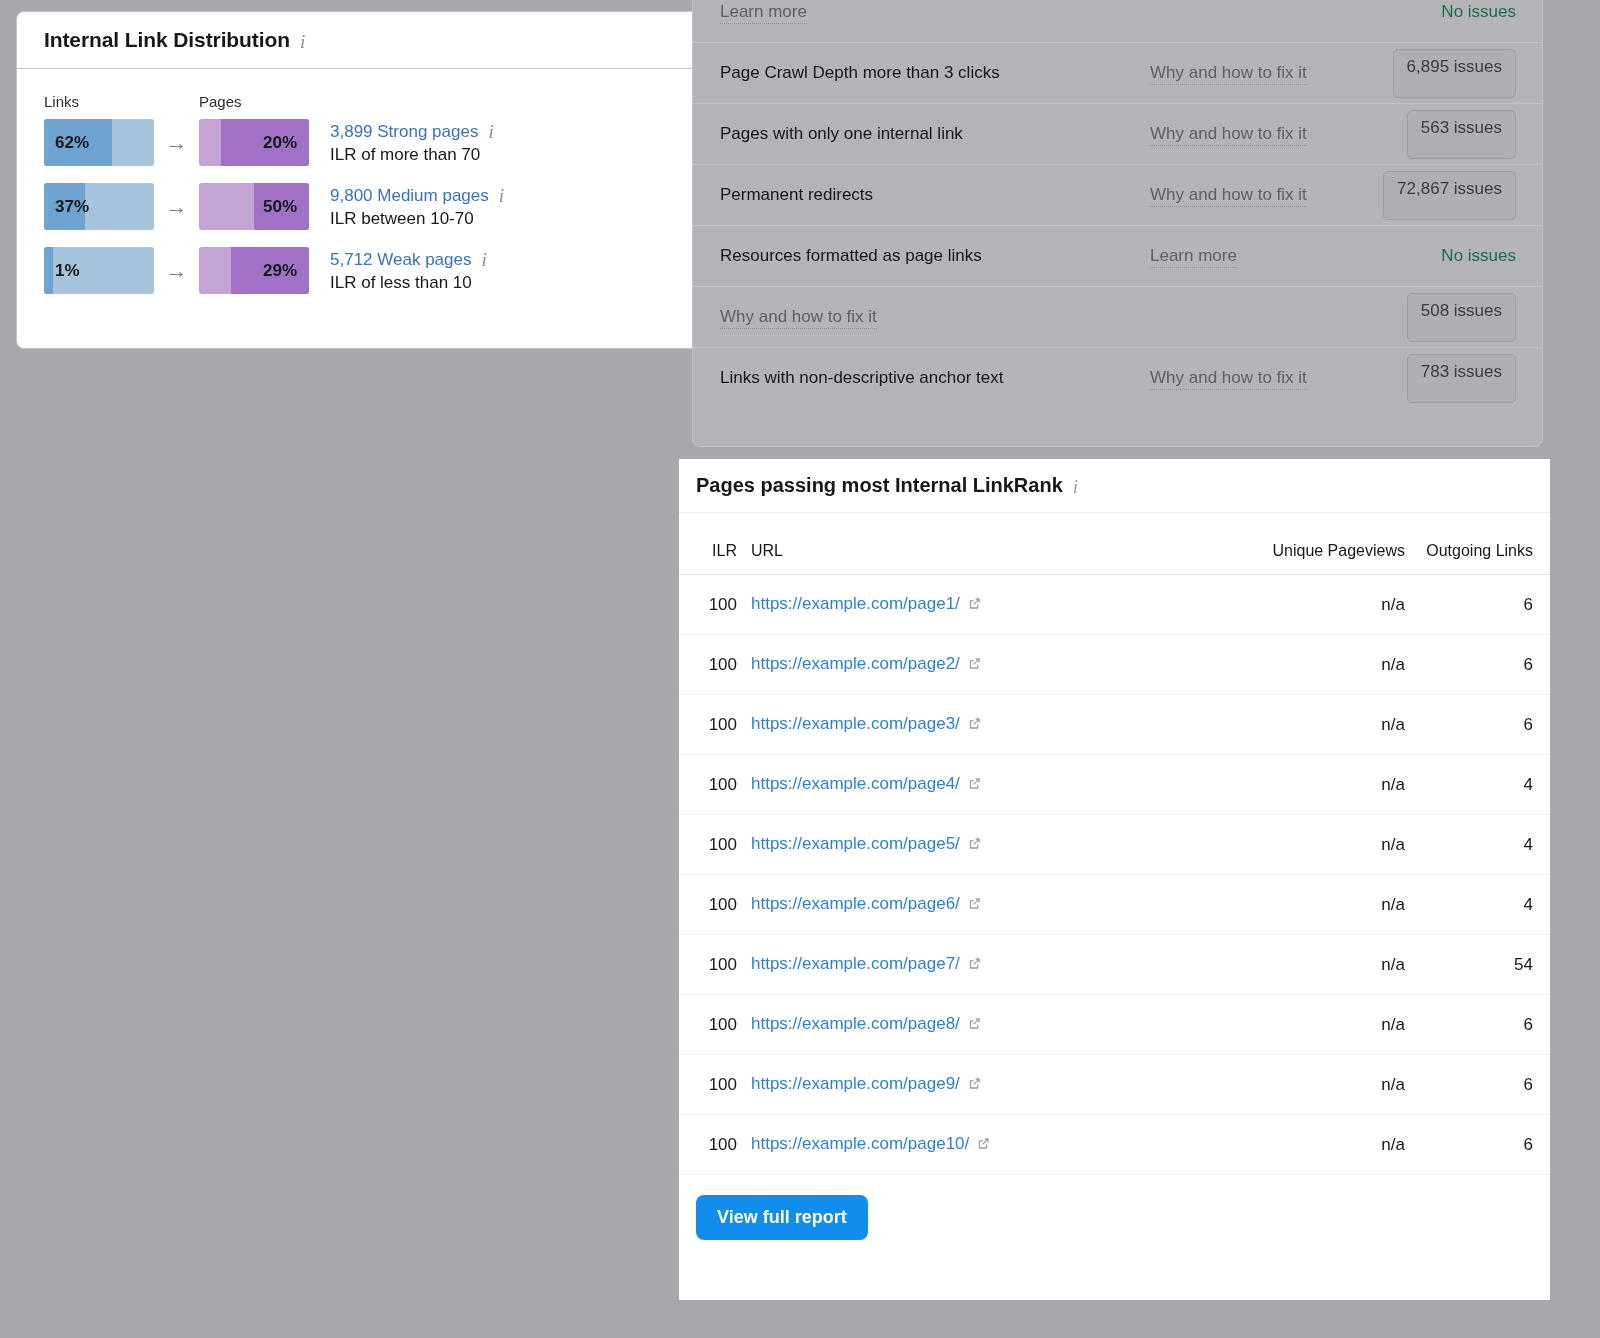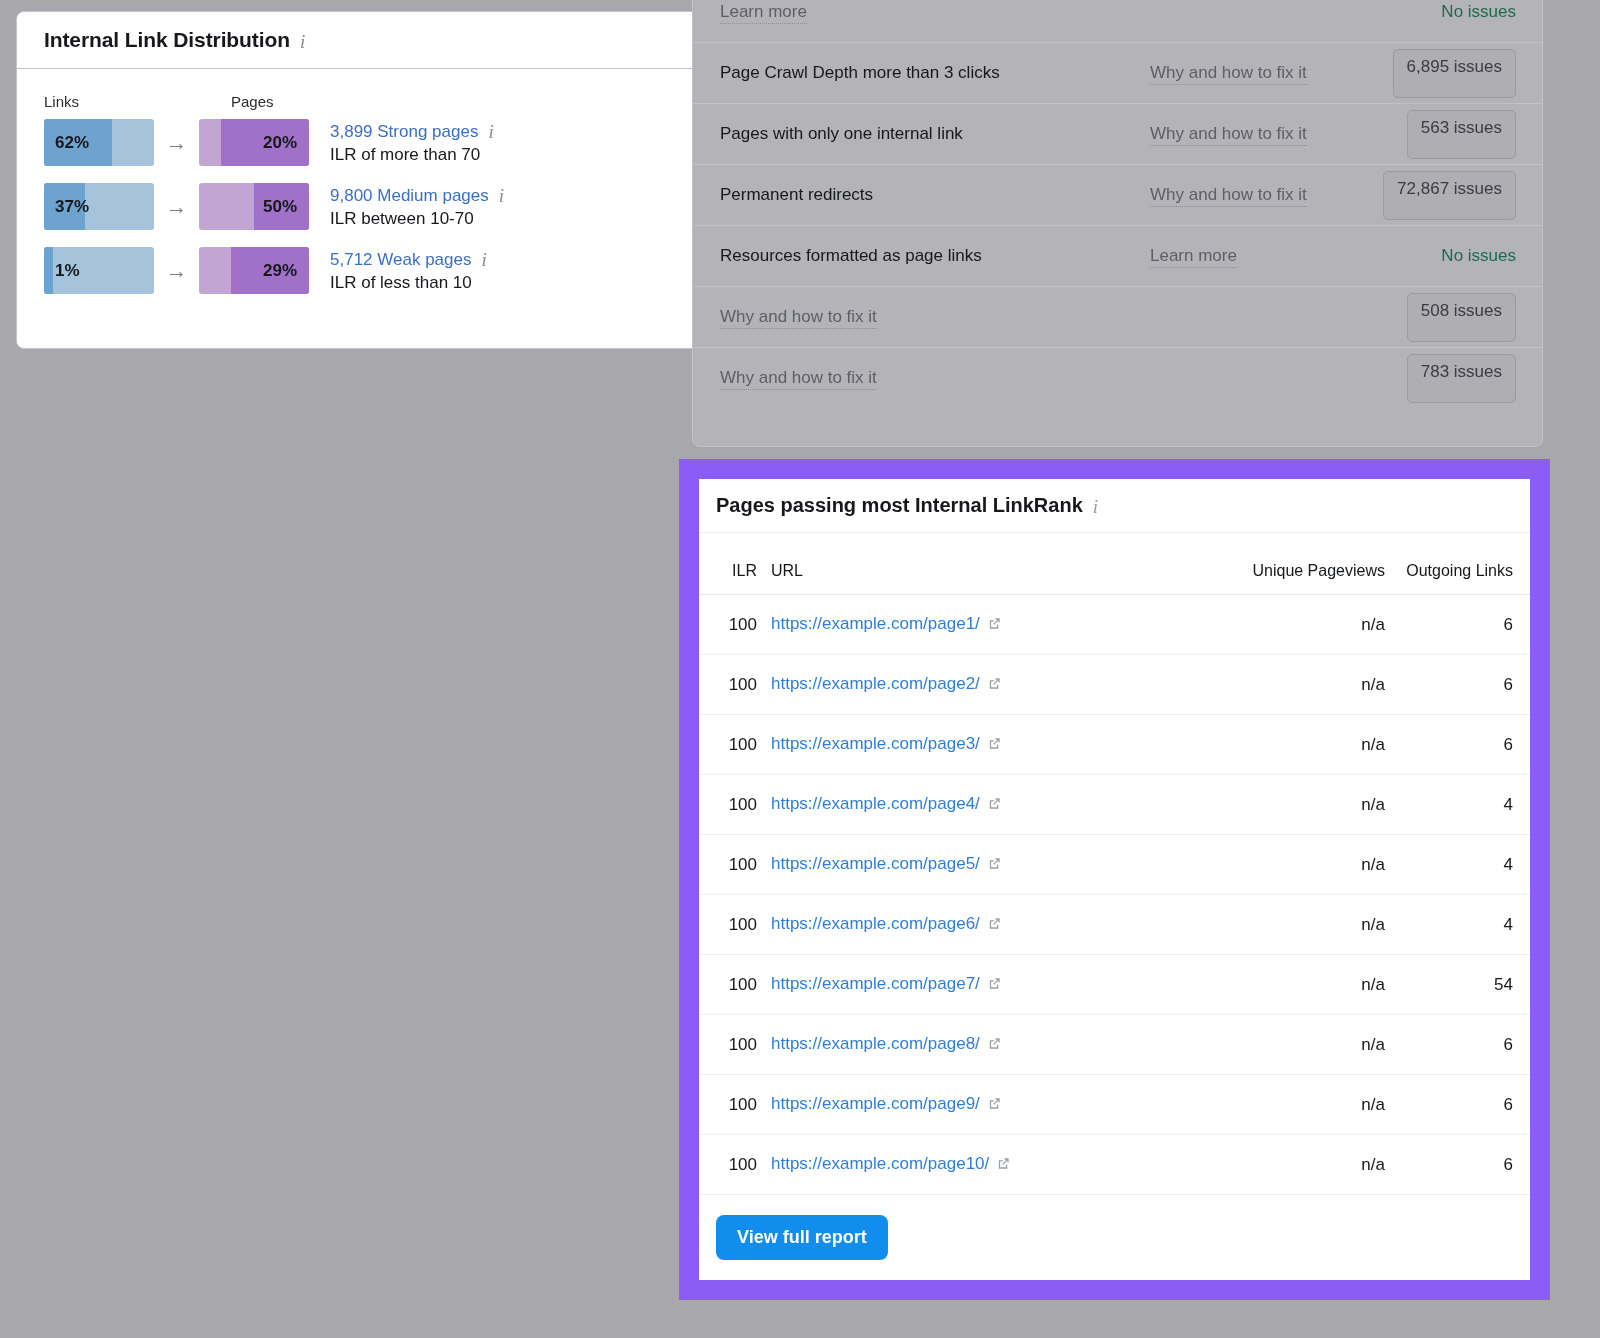--- a/index.html
+++ b/index.html
@@ -39,21 +39,21 @@
     line-height: 1;
     cursor: pointer;
     transform: translateY(1px);
   }
   #ild-body { padding: 24px 0 0 27px; }
   #ild-colheads { display: flex; margin-bottom: 9px; }
   .col-head {
     font-size: 15px; color: #2a2c30;
   }
   #col-links { width: 155px; }
-  #col-pages { width: 110px; margin-left: 32px; }
+  #col-pages { width: 110px; }
 
   .ild-row { display: flex; align-items: center; margin-bottom: 17px; }
   .bar {
     position: relative;
     width: 110px; height: 47px;
     border-radius: 3px;
     overflow: hidden;
   }
   .bar .fill { position: absolute; top: 0; bottom: 0; }
   .bar .lbl {
@@ -119,21 +119,20 @@
     font-size: 17px; color: #3a3c42;
     cursor: pointer;
   }
   .no-issues { font-size: 17px; color: #1a6b4b; }
 
   
   #lr-highlight {
     position: absolute; left: 679px; top: 459px;
     width: 871px; height: 841px;
     background: #8b5cf6;
-    padding: 20px;
   }
   #lr-panel {
     width: 100%; height: 100%;
     background: #ffffff;
   }
   #lr-header {
     height: 54px;
     display: flex; align-items: center;
     padding-left: 17px;
     border-bottom: 1px solid #eceef1;
@@ -273,20 +272,21 @@
         <div class="issue-row">
           <div class="issue-name">Resources formatted as page links</div>
           <div class="issue-help"><span>Learn more</span></div>
           <div class="issue-count"><span class="no-issues">No issues</span></div>
         </div>
         <div class="issue-row">
           <div class="issue-help"><span>Why and how to fix it</span></div>
           <div class="issue-count"><span class="badge">508 issues</span></div>
         </div>
         <div class="issue-row">
+          <div class="issue-name">Links with non-descriptive anchor text</div>
           <div class="issue-help"><span>Why and how to fix it</span></div>
           <div class="issue-count"><span class="badge">783 issues</span></div>
         </div>
       </div>
   </div>
 
   <div id="lr-highlight">
     <div id="lr-panel">
       <div id="lr-header">
         <span id="lr-title">Pages passing most Internal LinkRank</span>

